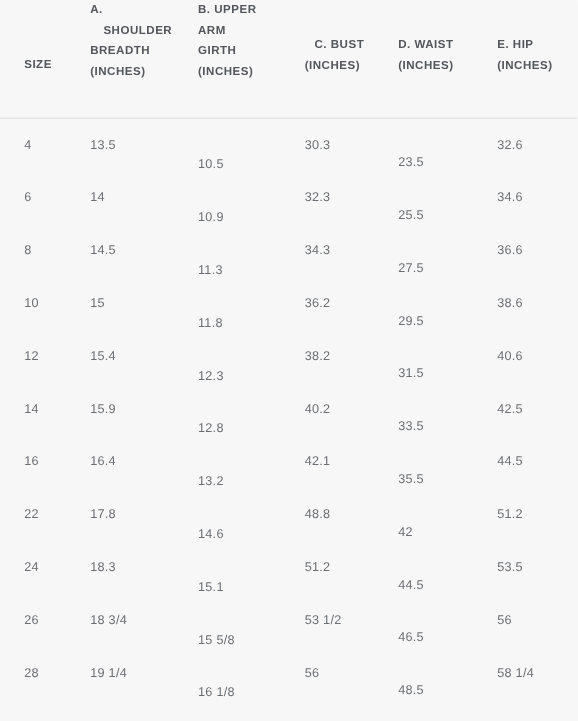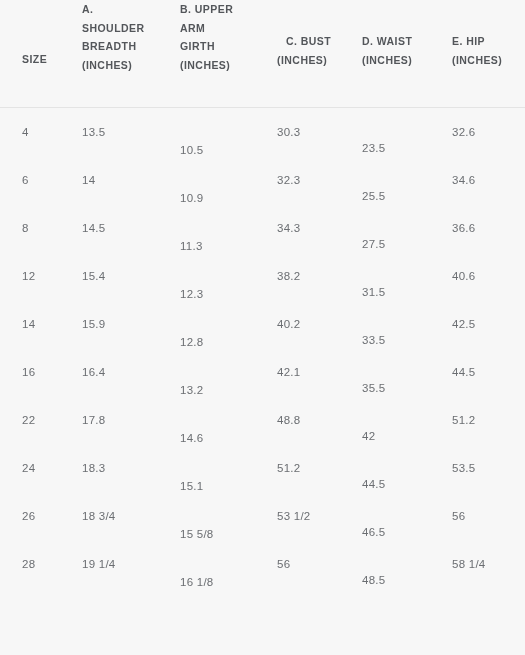--- a/index.html
+++ b/index.html
@@ -133,21 +133,21 @@
             <span class="hdr">
               <span class="pad">
                 <span style="display: block;">SIZE</span>
               </span>
             </span>
           </th>
           <th class=" th-a">
             <span class="hdr">
               <span class="pad">
                 <span style="display: block;">A.</span>
-                <span style="display: block;">SHOULDER</span>
+                <span style="display: block; margin-left: 12px;">SHOULDER</span>
                 <span style="display: block;">BREADTH</span>
                 <span style="display: block;">(INCHES)</span>
               </span>
             </span>
           </th>
           <th>
             <span class="hdr">
               <span class="pad">
                 <span style="display: block;">B. UPPER</span>
                 <span style="display: block;">ARM</span>
@@ -234,20 +234,40 @@
             <span class="pad">11.3</span>
           </td>
           <td class="col-3">
             <span class="pad">34.3</span>
           </td>
           <td class="col-4">
             <span class="pad">27.5</span>
           </td>
           <td class="col-5">
             <span class="pad">36.6</span>
+          </td>
+        </tr>
+        <tr>
+          <td class="col-0">
+            <span class="pad">10</span>
+          </td>
+          <td class="col-1 td-a">
+            <span class="pad">15</span>
+          </td>
+          <td class="col-2">
+            <span class="pad">11.8</span>
+          </td>
+          <td class="col-3">
+            <span class="pad">36.2</span>
+          </td>
+          <td class="col-4">
+            <span class="pad">29.5</span>
+          </td>
+          <td class="col-5">
+            <span class="pad">38.6</span>
           </td>
         </tr>
         <tr>
           <td class="col-0">
             <span class="pad">12</span>
           </td>
           <td class="col-1 td-a">
             <span class="pad">15.4</span>
           </td>
           <td class="col-2">

